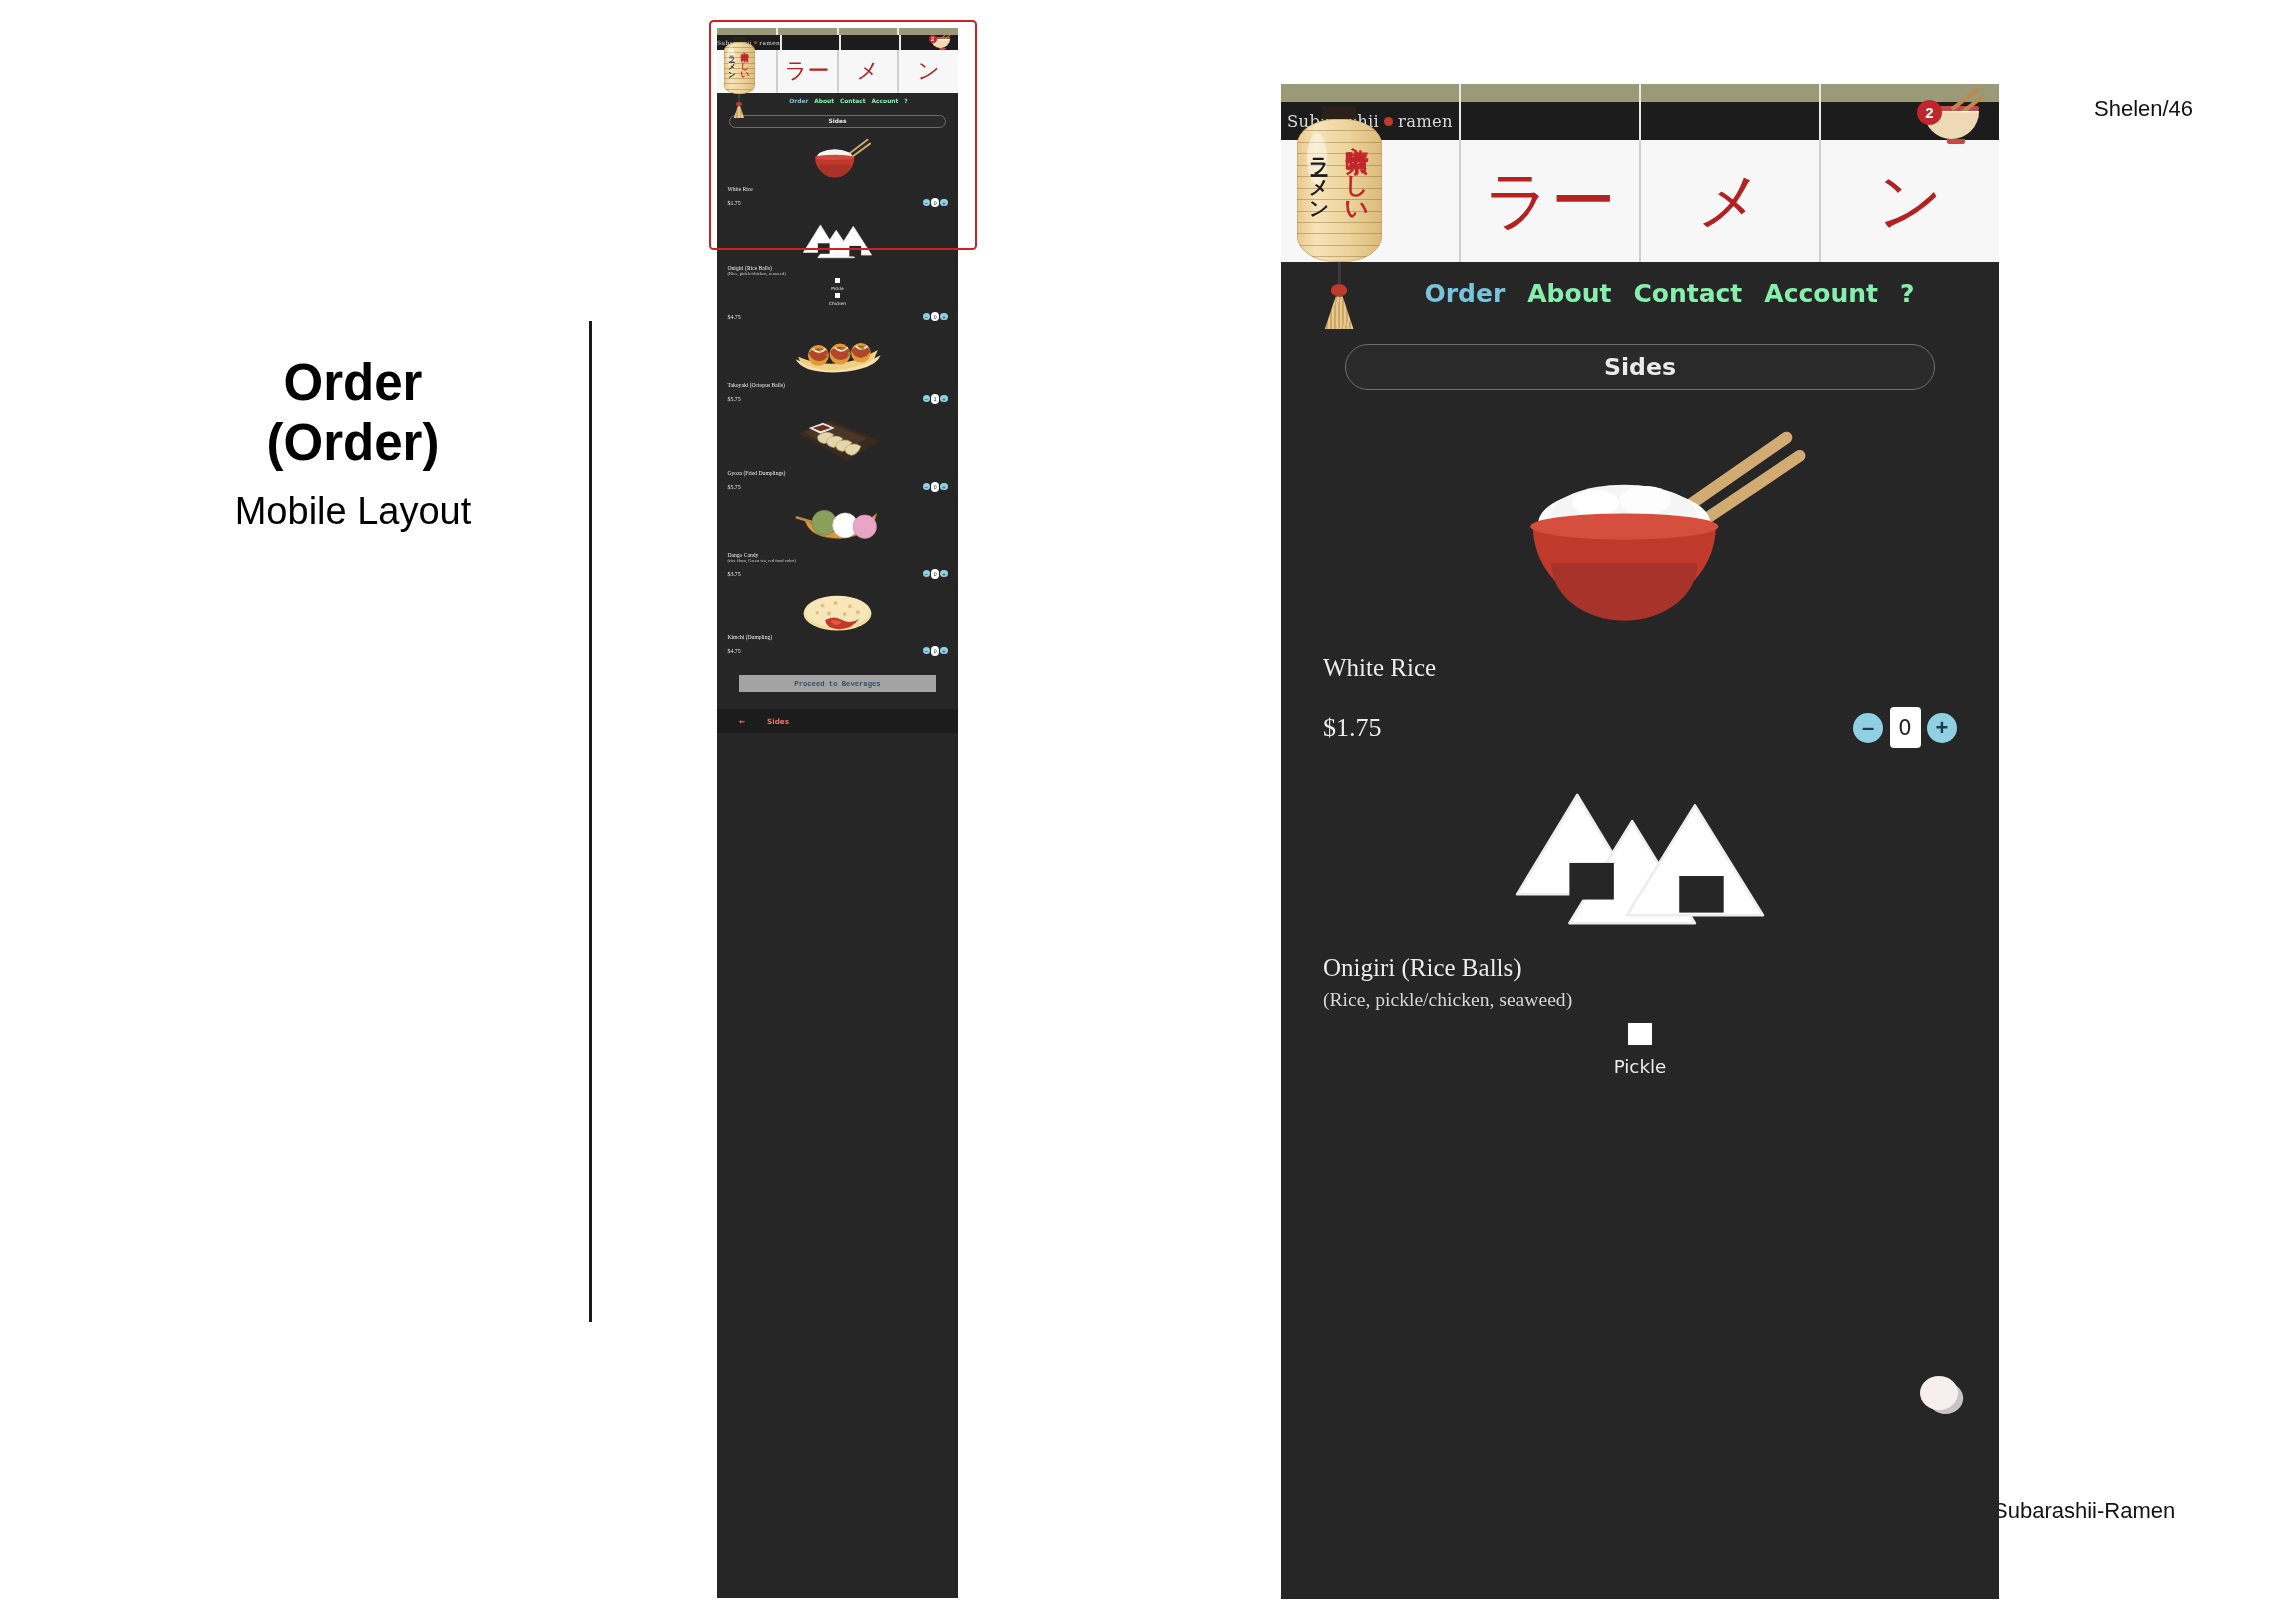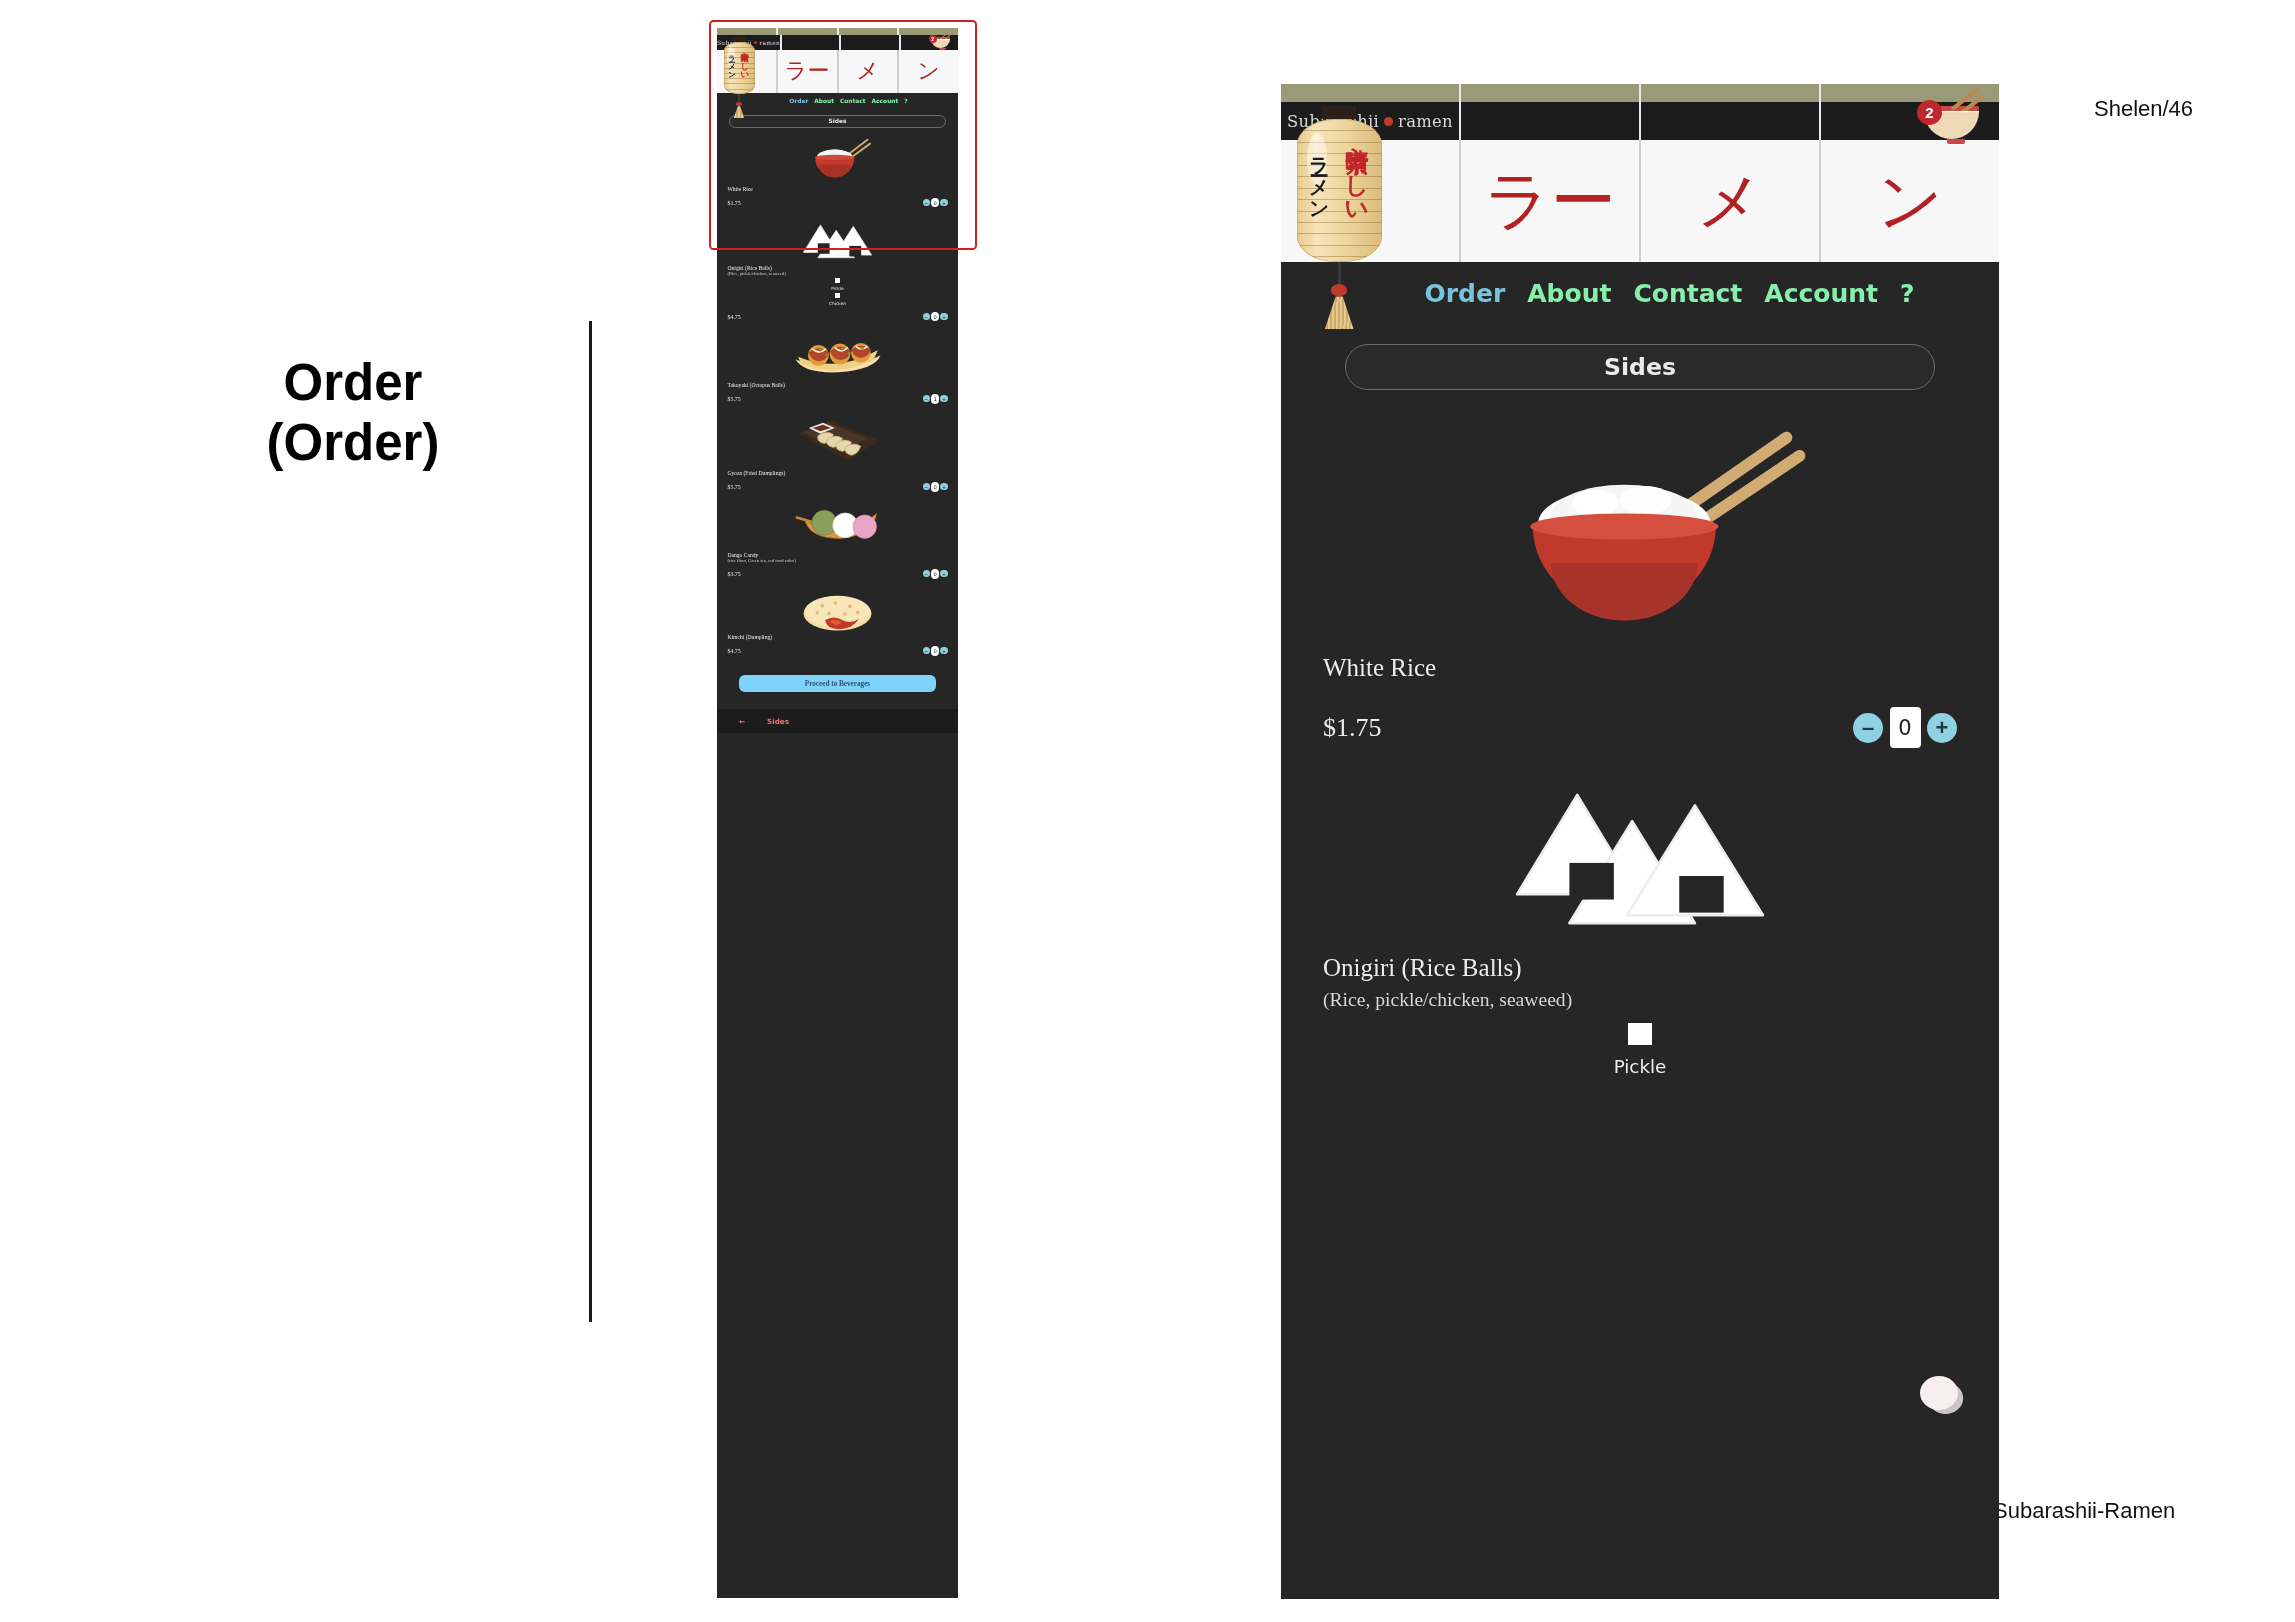--- a/index.html
+++ b/index.html
@@ -111,23 +111,23 @@
   }
   .qty{
     background:#fff;color:#222;display:flex;align-items:center;justify-content:center;
     border-radius:3.9px;font-family:"DejaVu Sans",sans-serif;
   }
 
   .cbrow{display:flex;align-items:center;color:#ececec;font-family:"DejaVu Sans",sans-serif;flex-direction:column;}
   .cbox{background:#fff;display:inline-block;}
 
   .proceed{
-    background:#7dd3fc;color:#33506e;border-radius:6px;
+    background:#a3a3a3;color:#33506e;border-radius:0;
     display:flex;align-items:center;justify-content:center;
-    font-family:Liberation Serif, serif;font-weight:bold;
+    font-family:Liberation Mono, monospace;font-weight:bold;
   }
   .footbar{display:flex;align-items:center;background:#1c1c1c;color:#e8766f;
     font-family:"DejaVu Sans",sans-serif;font-weight:bold;}
 
   
   .phone{
     position:absolute;left:717px;top:27.5px;width:241px;height:1570px;
     background:#262626;overflow:hidden;
   }
   .phone .topstrip{--strip:7.9px;}
@@ -213,20 +213,21 @@
   .food{display:block;margin:0 auto;}
 </style>
 </head>
 <body>
 
 <div class="page">
 
   <div class="caption">
     <div class="t1">Order</div>
     <div class="t1">(Order)</div>
+    <div class="t2">Mobile Layout</div>
   </div>
   <div class="divider"></div>
 
   <div class="corner-label corner-tr">Shelen/46</div>
   <div class="corner-label corner-br">Subarashii-Ramen</div>
 
   <div class="phone">
 
     <div class="topstrip">
       <div class="cell"></div>

